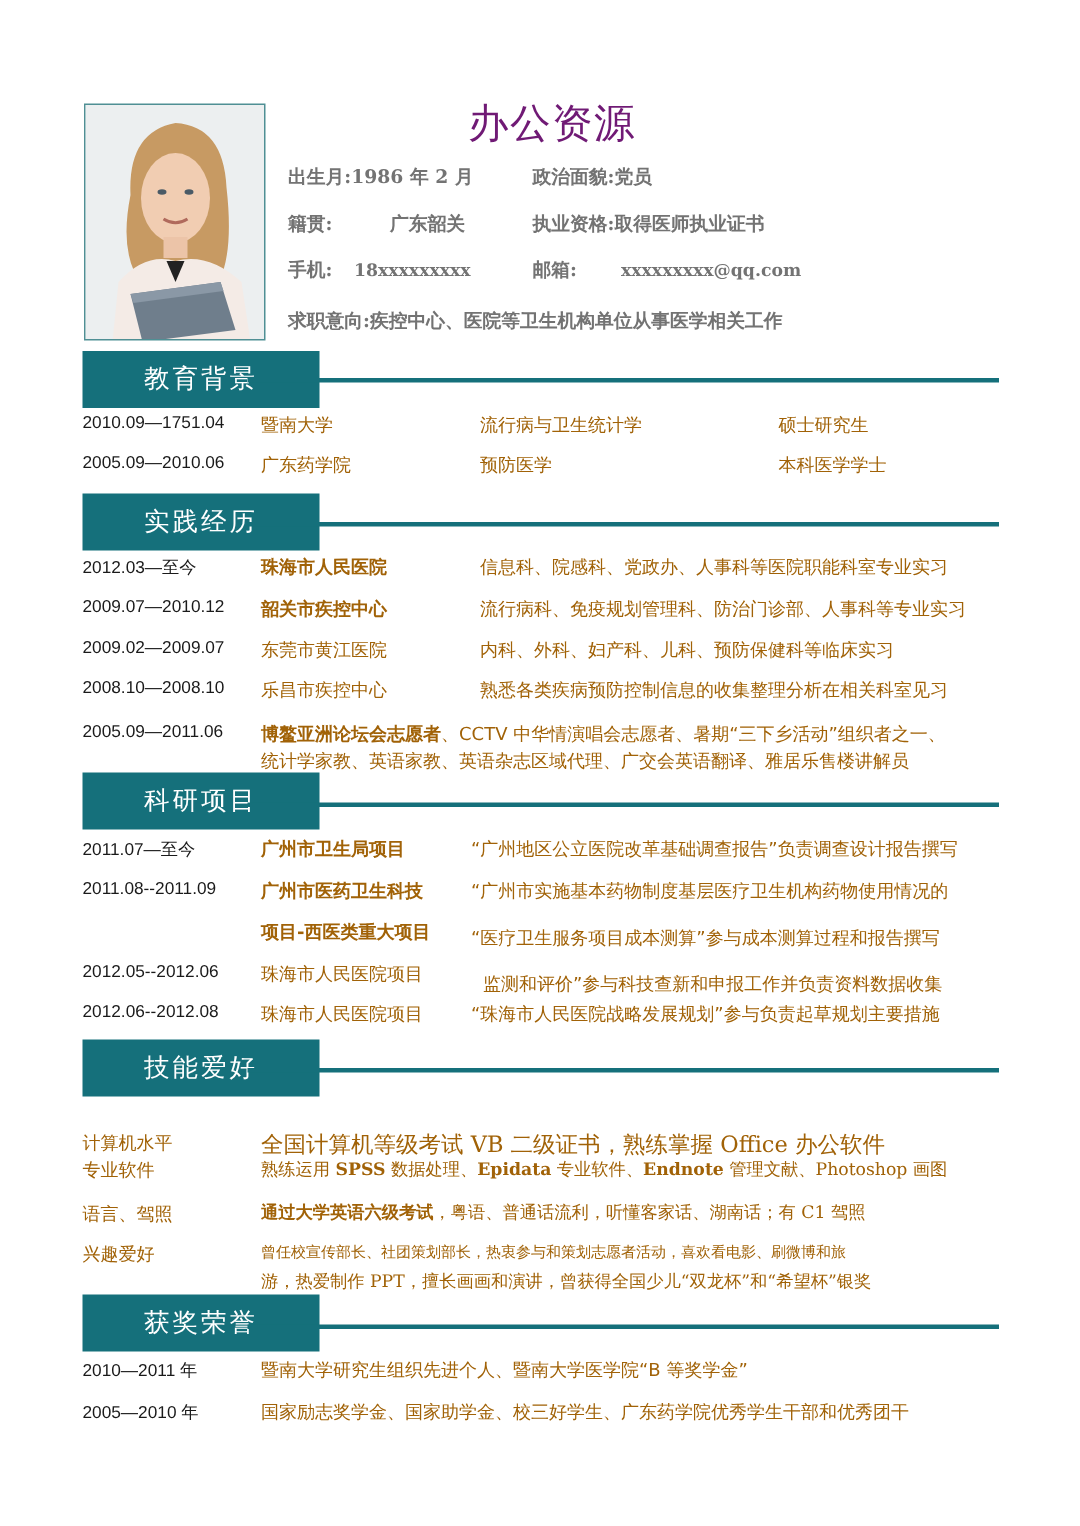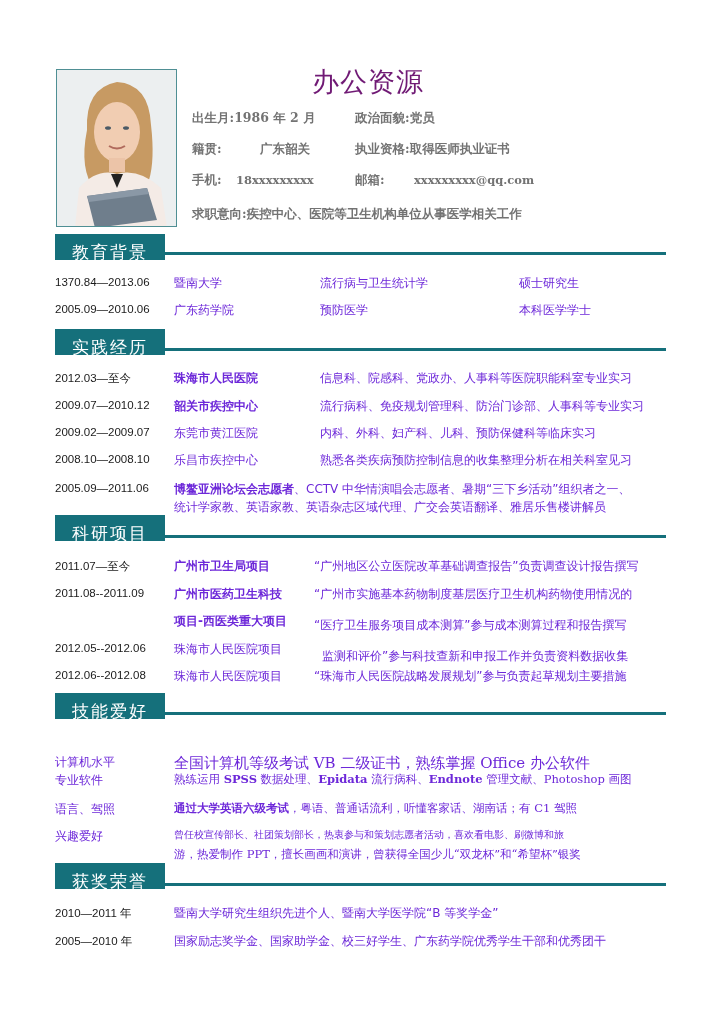--- a/index.html
+++ b/index.html
@@ -6,25 +6,25 @@
   body { width: 720px; height: 1017px; position: relative; overflow: hidden;
          font-family: "DejaVu Sans", "Liberation Sans", sans-serif; color: #111; }
   .abs { position: absolute; white-space: nowrap; }
   .photo { position: absolute; left: 56px; top: 69px; width: 121px; height: 158px;
            border: 1.5px solid #4f8f94; box-sizing: border-box; overflow: hidden;
            background: linear-gradient(180deg,#eef1f2 0%,#e6e9ea 100%); }
   .title { position: absolute; left: 312px; top: 64px; font-family: "DejaVu Serif", "Liberation Serif", serif;
            font-size: 27px; letter-spacing: 1px; color: #701a75; }
   .info { font-family: "DejaVu Serif", "Liberation Serif", serif; font-size: 12.5px; font-weight: bold; color: #737373; }
   .info .val { font-weight: bold; }
-  .sec-head { position: absolute; left: 55px; width: 110px; height: 26px; background: #15707b; }
+  .sec-head { position: absolute; left: 55px; width: 110px; height: 38px; background: #15707b; padding-left: 48px; }
   .sec-head span { position: absolute; left: 0; right: 0; top: 7px; text-align: center; color: #fff;
                    font-size: 17px; letter-spacing: 2px; font-family: "DejaVu Sans", sans-serif; }
   .sec-line { position: absolute; left: 165px; width: 501px; height: 3px; background: #15707b; }
-  .row { font-size: 12px; color: #6d28d9; }
+  .row { font-size: 12px; color: #a16207; }
   .date { font-family: "Liberation Sans", "DejaVu Sans", sans-serif; font-size: 11.5px; color: #1a1a1a; }
   .b { font-weight: bold; }
   .serif { font-family: "DejaVu Serif", "Liberation Serif", serif; }
 </style>
 </head>
 <body>
 
 <div class="photo">
   <svg width="121" height="158" viewBox="0 0 121 158">
     <rect width="121" height="158" fill="#eceff0"></rect>
@@ -71,21 +71,21 @@
 
 <div class="abs info" style="left:192px; top:206px;">
   <span>求职意向:</span><span class="val">疾控中心、医院等卫生机构单位从事医学相关工作</span>
 </div>
 
 <div class="sec-head" style="top:234px;">
   <span>教育背景</span>
 </div>
 <div class="sec-line" style="top:252px;"></div>
 
-<div class="abs date" style="left:55px; top:276px;">1370.84—2013.06</div>
+<div class="abs date" style="left:55px; top:276px;">2010.09—1751.04</div>
 <div class="abs row" style="left:174px; top:275px;">暨南大学</div>
 <div class="abs row" style="left:320px; top:275px;">流行病与卫生统计学</div>
 <div class="abs row" style="left:519px; top:275px;">硕士研究生</div>
 
 <div class="abs date" style="left:55px; top:303px;">2005.09—2010.06</div>
 <div class="abs row" style="left:174px; top:302px;">广东药学院</div>
 <div class="abs row" style="left:320px; top:302px;">预防医学</div>
 <div class="abs row" style="left:519px; top:302px;">本科医学学士</div>
 
 <div class="sec-head" style="top:329px;">
@@ -142,21 +142,21 @@
 <div class="sec-head" style="top:693px;">
   <span>技能爱好</span>
 </div>
 <div class="sec-line" style="top:712px;"></div>
 
 <div class="abs row" style="left:55px; top:754px;">计算机水平</div>
 <div class="abs row serif" style="left:174px; top:754px; font-size:15px;">全国计算机等级考试 VB 二级证书，熟练掌握 Office 办公软件</div>
 
 <div class="abs row" style="left:55px; top:772px;">专业软件</div>
 <div class="abs row serif" style="left:174px; top:772px; font-size:11.5px;">
-  <span>熟练运用 </span><span class="b">SPSS</span><span> 数据处理、</span><span class="b">Epidata</span><span> 流行病科、</span><span class="b">Endnote</span><span> 管理文献、Photoshop 画图</span>
+  <span>熟练运用 </span><span class="b">SPSS</span><span> 数据处理、</span><span class="b">Epidata</span><span> 专业软件、</span><span class="b">Endnote</span><span> 管理文献、Photoshop 画图</span>
 </div>
 
 <div class="abs row" style="left:55px; top:801px;">语言、驾照</div>
 <div class="abs row serif" style="left:174px; top:801px; font-size:11.5px;">
   <span class="b">通过大学英语六级考试</span><span>，粤语、普通话流利，听懂客家话、湖南话；有 C1 驾照</span>
 </div>
 
 <div class="abs row" style="left:55px; top:828px;">兴趣爱好</div>
 <div class="abs row serif" style="left:174px; top:828px; font-size:10px;">曾任校宣传部长、社团策划部长，热衷参与和策划志愿者活动，喜欢看电影、刷微博和旅</div>
 <div class="abs row serif" style="left:174px; top:847px; font-size:11.5px;">游，热爱制作 PPT，擅长画画和演讲，曾获得全国少儿“双龙杯”和“希望杯”银奖</div>

